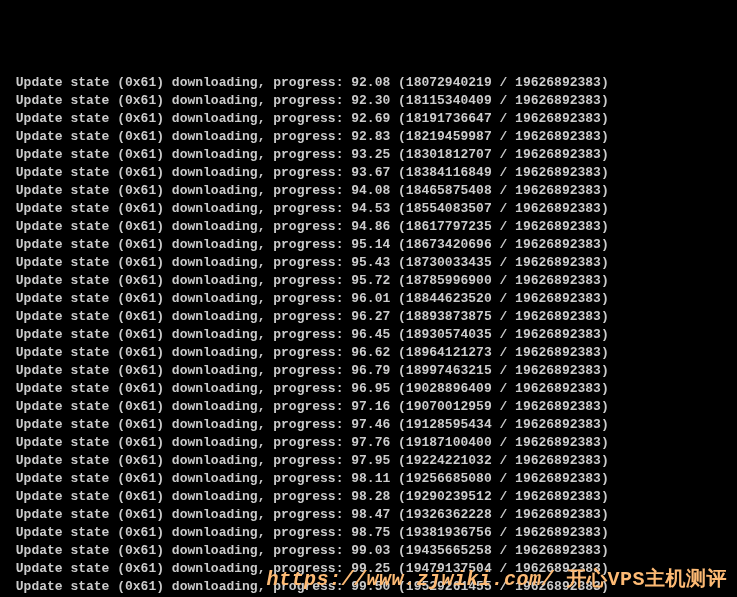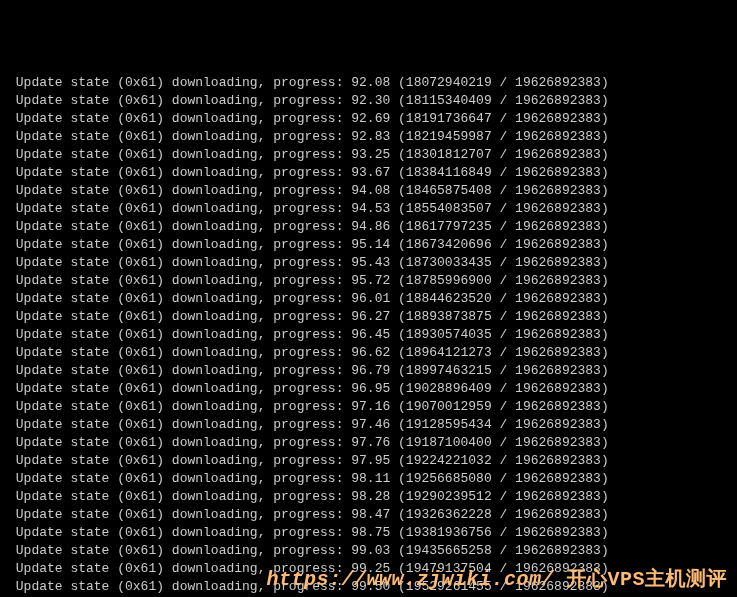--- a/index.html
+++ b/index.html
@@ -15,20 +15,21 @@
       line-height: 18px;
       width: 737px;
       height: 597px;
       padding: 2px 0 0 8px;
       overflow: hidden;
       position: relative;
       white-space: pre;
     }
     .line {
       display: block;
+      font-weight: bold;
     }
     .watermark {
       position: absolute;
       right: 10px;
       bottom: 8px;
       font-family: Liberation Mono, monospace;
       font-size: 20px;
       color: #fdba74;
       font-weight: bold;
       font-style: italic;

